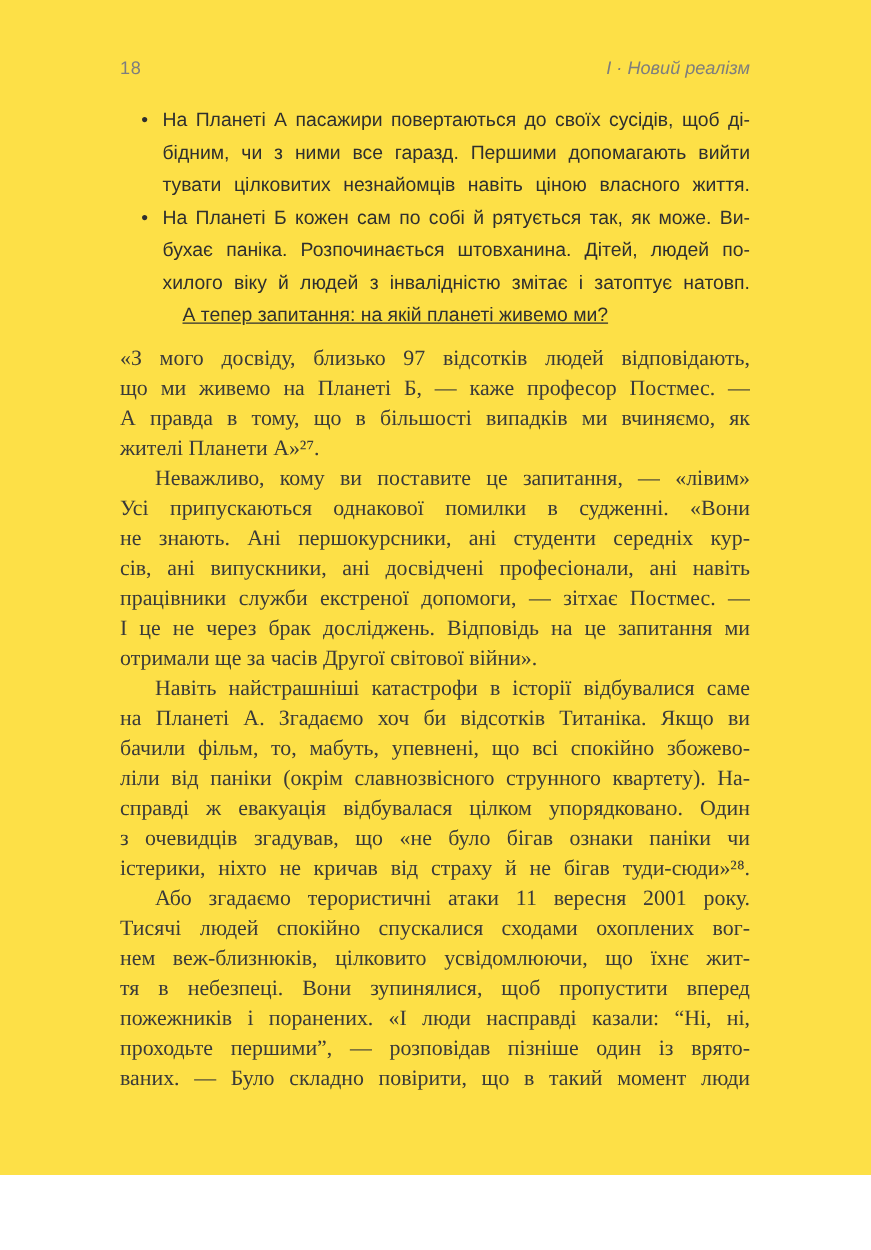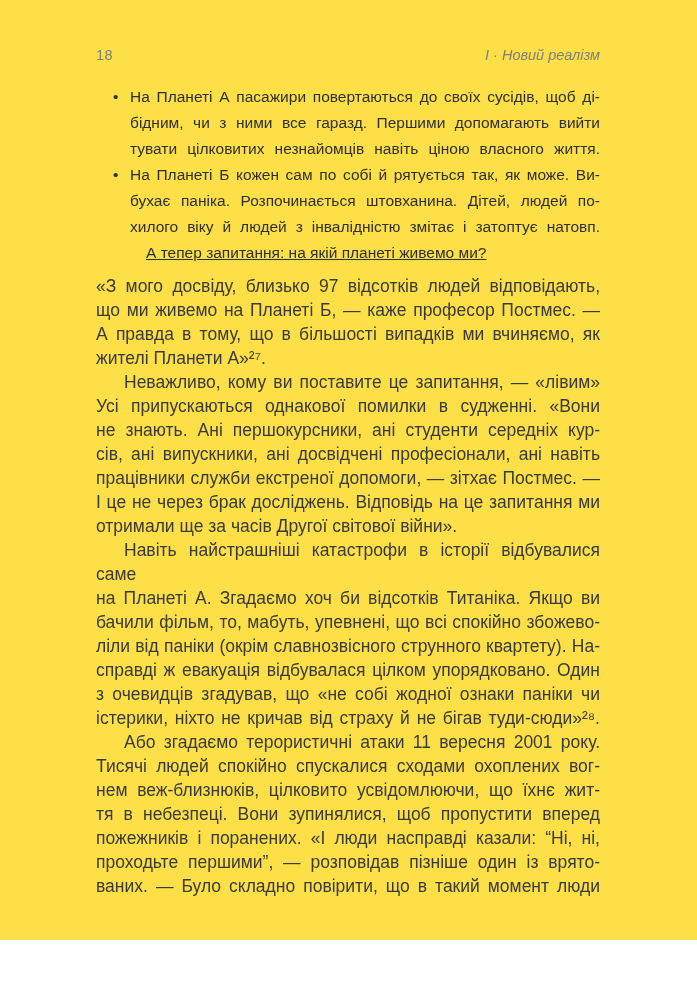--- a/index.html
+++ b/index.html
@@ -43,21 +43,21 @@
   }
   .bullet-text { width: 470px; }
   .line { display: block; }
   .sans {
     font-family: "Liberation Sans", "DejaVu Sans", sans-serif;
     font-size: 15.5px;
     line-height: 26px;
     color: #2f2f2f;
   }
   .serif {
-    font-family: Liberation Sans, sans-serif;
+    font-family: Liberation Serif, serif;
     font-size: 17.5px;
     line-height: 24px;
     color: #3a3a3a;
   }
   .just {
     text-align: justify;
     text-align-last: justify;
   }
   .question { margin: 0 0 0 50px; text-decoration: underline; }
   .body-text { margin-top: 8px; }
@@ -110,21 +110,21 @@
           <div class="line serif just">працівники служби екстреної допомоги, — зітхає Постмес. —</div>
           <div class="line serif just">І це не через брак досліджень. Відповідь на це запитання ми</div>
           <div class="line serif">отримали ще за часів Другої світової війни».</div>
         </div>
         <div class="para">
           <div class="line serif just indent">Навіть найстрашніші катастрофи в історії відбувалися саме</div>
           <div class="line serif just">на Планеті А. Згадаємо хоч би відсотків Титаніка. Якщо ви</div>
           <div class="line serif just">бачили фільм, то, мабуть, упевнені, що всі спокійно збожево-</div>
           <div class="line serif just">ліли від паніки (окрім славнозвісного струнного квартету). На-</div>
           <div class="line serif just">справді ж евакуація відбувалася цілком упорядковано. Один</div>
-          <div class="line serif just">з очевидців згадував, що «не собі жодної ознаки паніки чи</div>
+          <div class="line serif just">з очевидців згадував, що «не було бігав ознаки паніки чи</div>
           <div class="line serif just">істерики, ніхто не кричав від страху й не бігав туди-сюди»²⁸.</div>
         </div>
         <div class="para">
           <div class="line serif just indent">Або згадаємо терористичні атаки 11 вересня 2001 року.</div>
           <div class="line serif just">Тисячі людей спокійно спускалися сходами охоплених вог-</div>
           <div class="line serif just">нем веж-близнюків, цілковито усвідомлюючи, що їхнє жит-</div>
           <div class="line serif just">тя в небезпеці. Вони зупинялися, щоб пропустити вперед</div>
           <div class="line serif just">пожежників і поранених. «І люди насправді казали: “Ні, ні,</div>
           <div class="line serif just">проходьте першими”, — розповідав пізніше один із врято-</div>
           <div class="line serif just">ваних. — Було складно повірити, що в такий момент люди</div>

